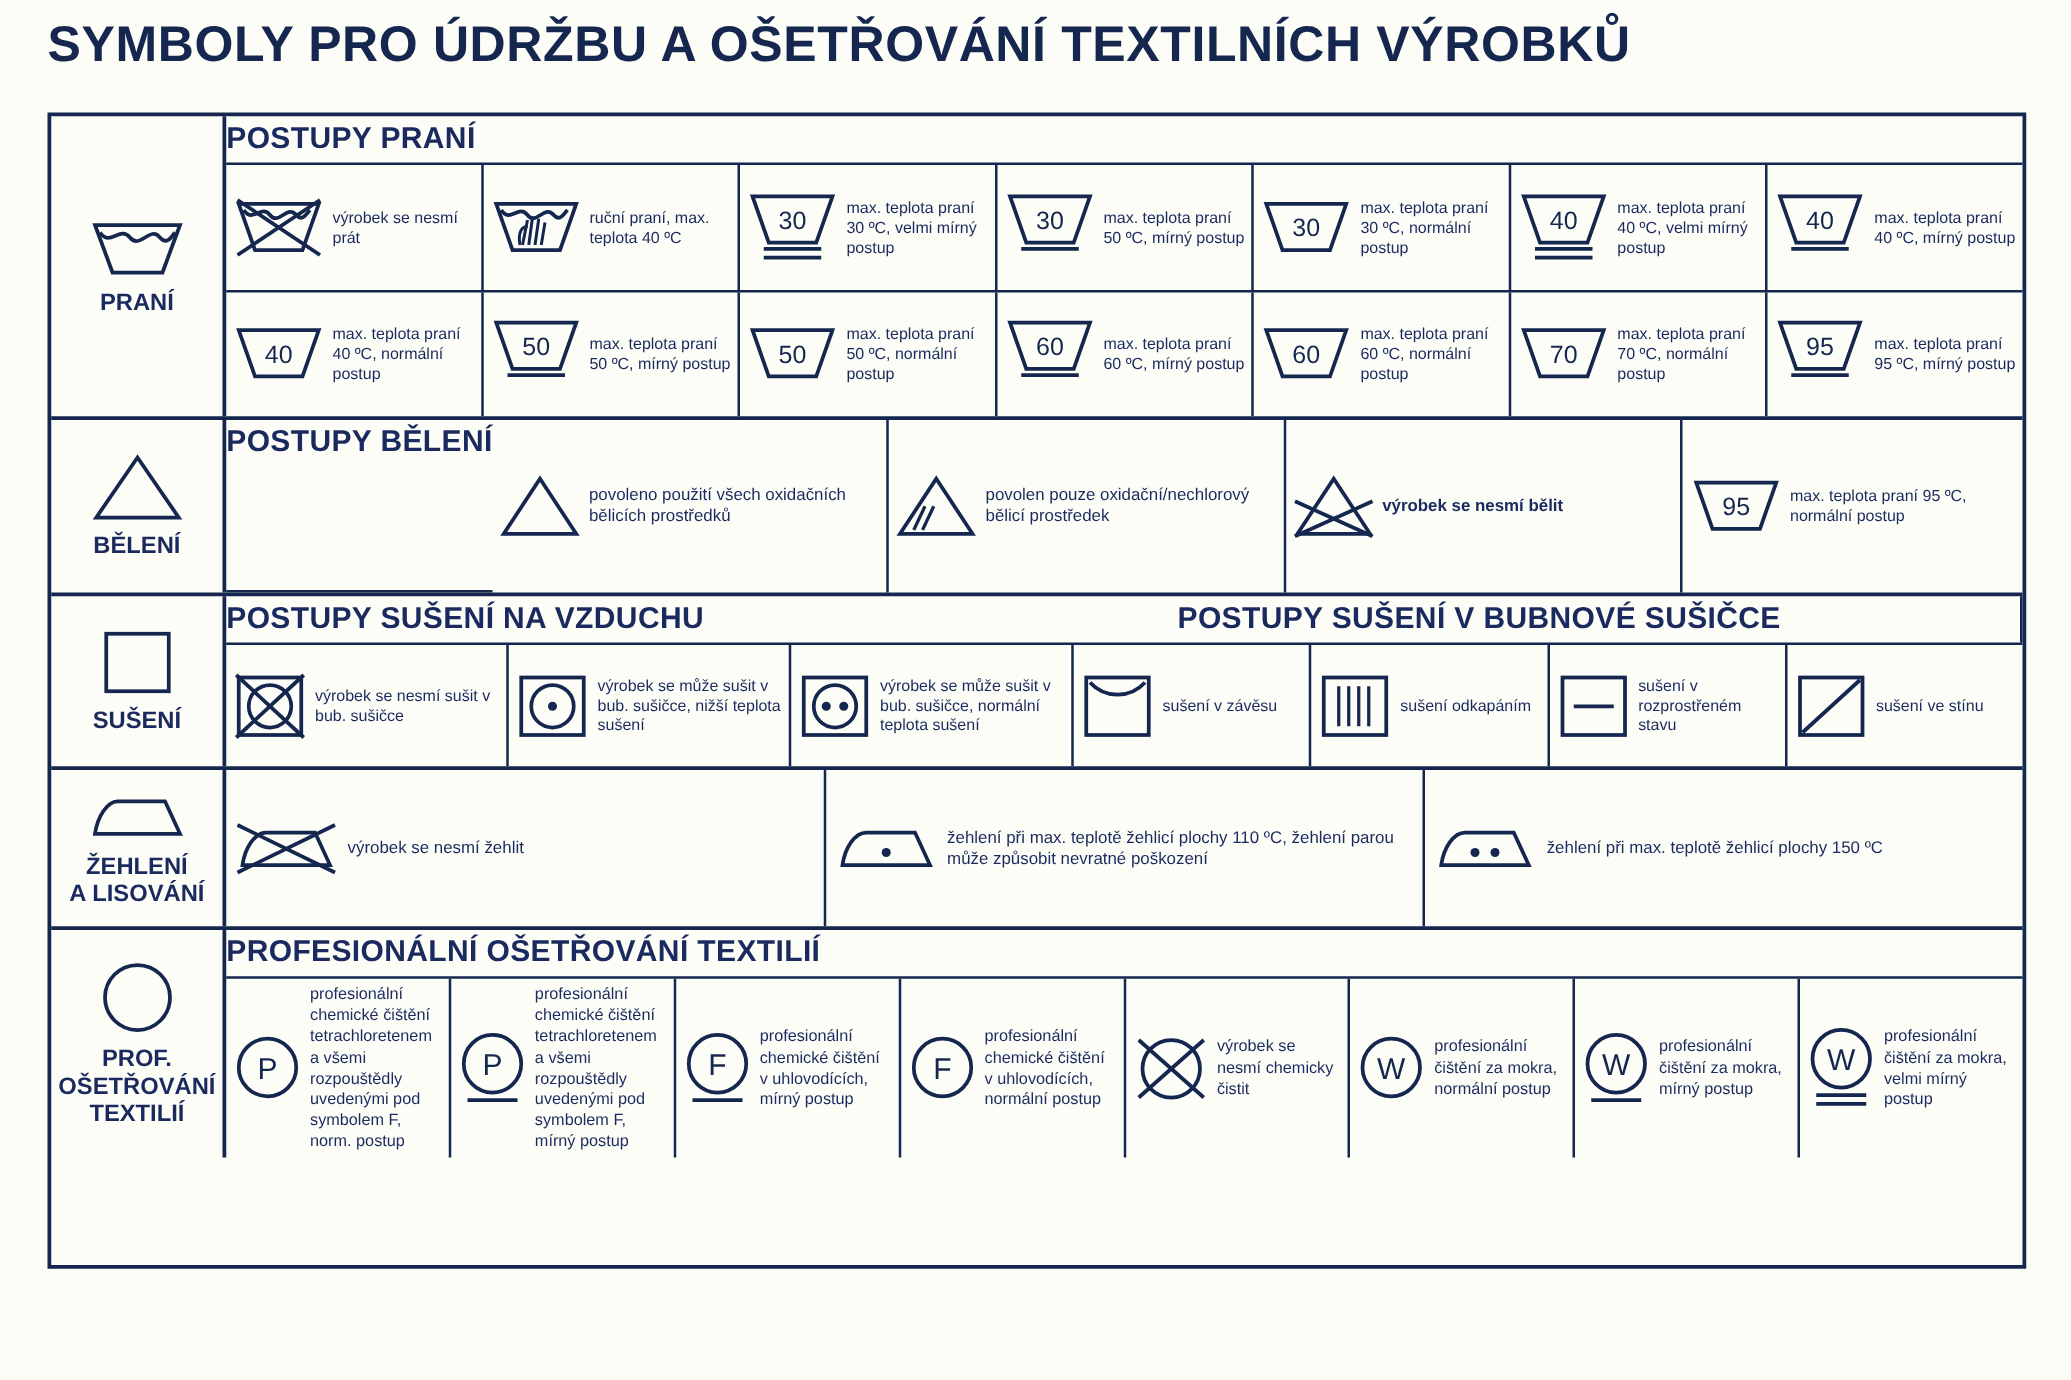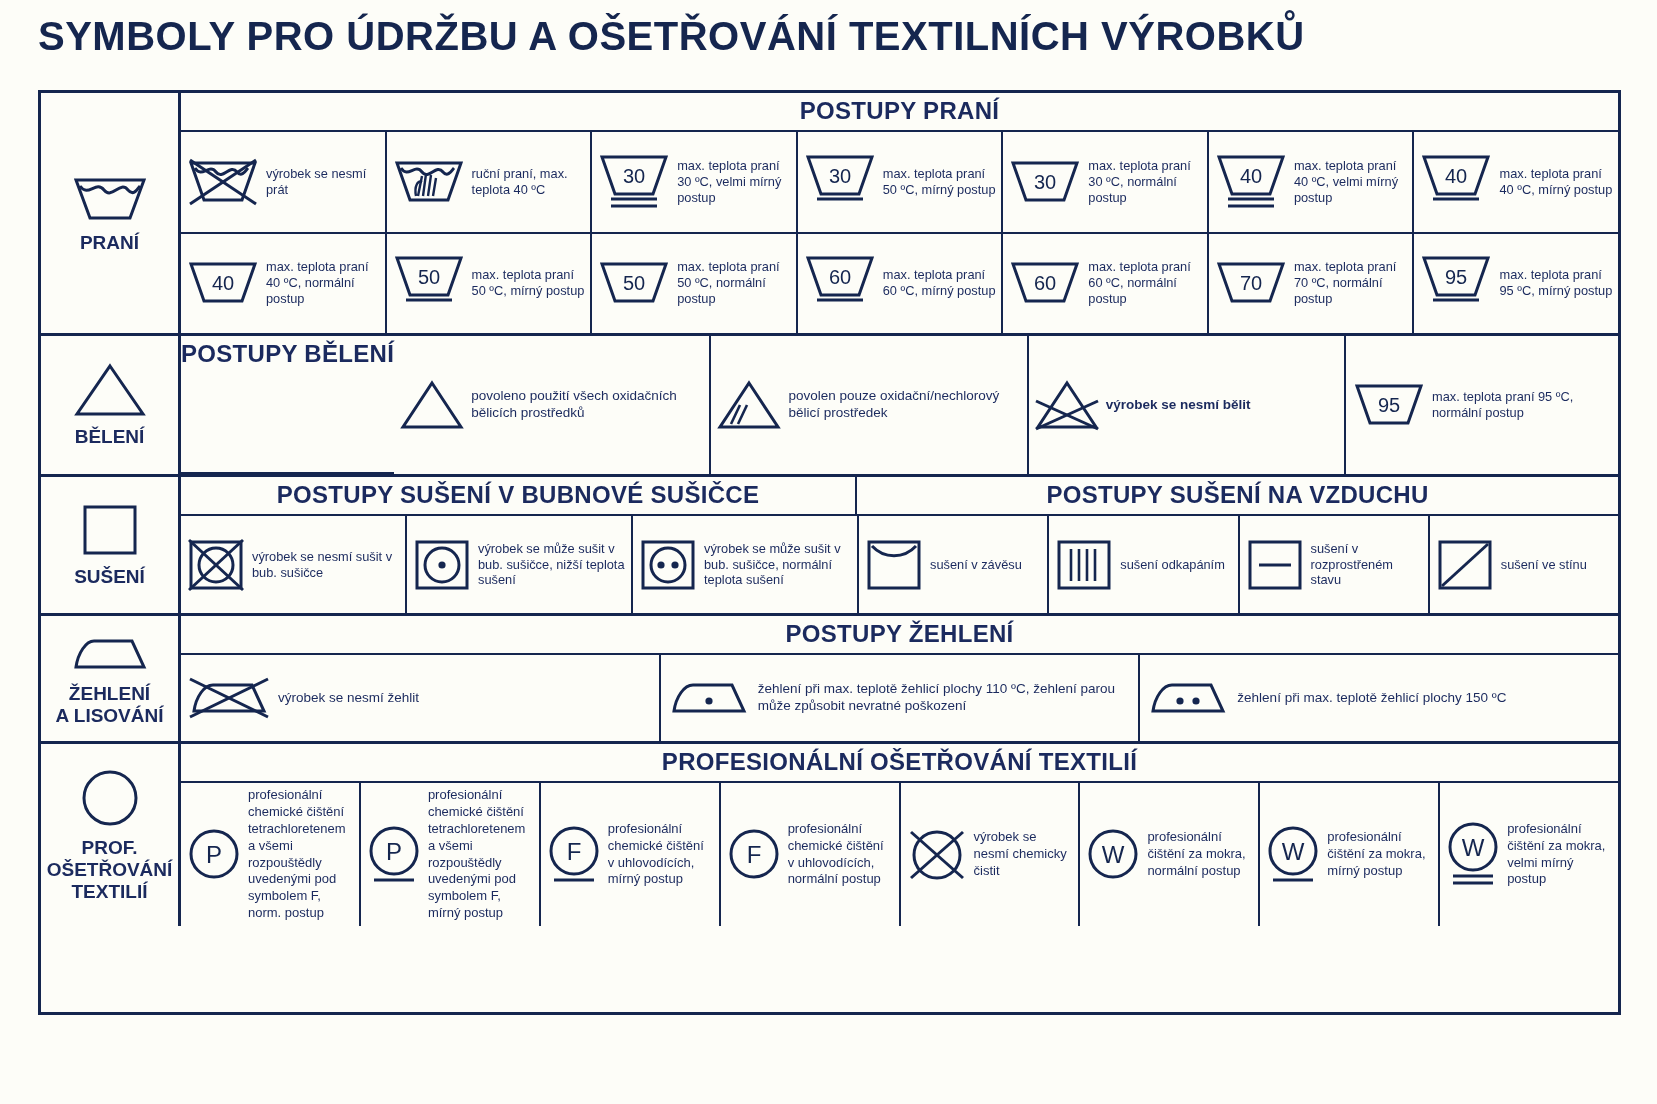--- a/index.html
+++ b/index.html
@@ -27,21 +27,21 @@
     display:flex;flex-direction:column;align-items:center;justify-content:center;
     box-sizing:border-box;padding:4px 2px;
   }
   .cat .catlabel{
     font-size:19px;font-weight:bold;text-align:center;line-height:1.15;margin-top:8px;
     text-transform:uppercase;
   }
   .right{flex:1;display:flex;flex-direction:column;box-sizing:border-box;}
   .bandrow{display:flex;border-bottom:2px solid #15264f;}
   .band{
-    flex:1;text-align:center;font-size:24px;font-weight:bold;
+    flex:1;font-size:24px;font-weight:bold;
     padding:4px 0 5px 0;box-sizing:border-box;
     text-transform:uppercase;letter-spacing:0.3px;
   }
   .band.split{border-right:2px solid #15264f;}
   .cells{display:flex;flex:1;}
   .cell{
     border-right:2px solid #15264f;
     display:flex;align-items:center;box-sizing:border-box;
     padding:4px 5px;flex:1;min-width:0;
   }
@@ -285,22 +285,22 @@
       <div class="cat">
         <span>
           <svg width="62" height="56" viewBox="0 0 62 56">
             <rect x="6" y="5" width="50" height="46" fill="none" stroke="#15264f" stroke-width="3"></rect>
           </svg>
         </span>
         <div class="catlabel">SUŠENÍ</div>
       </div>
       <div class="right">
         <div class="bandrow" style="flex:0 0 auto;">
+          <div class="band">POSTUPY SUŠENÍ NA VZDUCHU</div>
           <div class="band split" style="flex:0 0 676px;">POSTUPY SUŠENÍ V BUBNOVÉ SUŠIČCE</div>
-          <div class="band">POSTUPY SUŠENÍ NA VZDUCHU</div>
         </div>
         <div class="cells" style="flex:1;">
           <div style="flex:0 0 676px;display:flex;border-right:2px solid #15264f;" id="dry-tumble">
               <div class="cell">
                 <span class="sym">
                   <svg width="60" height="56" viewBox="0 0 60 56">
                     <rect x="5" y="5" width="50" height="46" fill="none" stroke="#15264f" stroke-width="3"></rect>
                     <circle cx="30" cy="28" r="17" fill="none" stroke="#15264f" stroke-width="3"></circle>
                     <line x1="3" y1="3" x2="57" y2="53" stroke="#15264f" stroke-width="3"></line>
                     <line x1="57" y1="3" x2="3" y2="53" stroke="#15264f" stroke-width="3"></line>
@@ -379,23 +379,20 @@
       <div class="cat">
         <span>
           <svg width="84" height="44" viewBox="0 0 84 44">
             <path d="M8 36 L76 36 L64 10 L26 10 C18 10, 10 22, 8 36 Z" fill="none" stroke="#15264f" stroke-width="3"></path>
           </svg>
         </span>
         <div class="catlabel"><span style="white-space:pre-line;">ŽEHLENÍ
 A LISOVÁNÍ</span></div>
       </div>
       <div class="right">
-        <div class="bandrow" style="flex:0 0 auto;">
-          <div class="band">POSTUPY ŽEHLENÍ</div>
-        </div>
         <div class="cells" id="iron-row">
             <div class="cell">
               <span class="sym">
                 <svg width="86" height="46" viewBox="0 0 86 46">
                   <path d="M8 36 L78 36 L66 10 L27 10 C18 10, 10 22, 8 36 Z" fill="none" stroke="#15264f" stroke-width="3"></path>
                   <line x1="4" y1="4" x2="82" y2="42" stroke="#15264f" stroke-width="3"></line>
                   <line x1="82" y1="4" x2="4" y2="42" stroke="#15264f" stroke-width="3"></line>
                 </svg>
               </span>
               <div class="txt">výrobek se nesmí žehlit</div>

